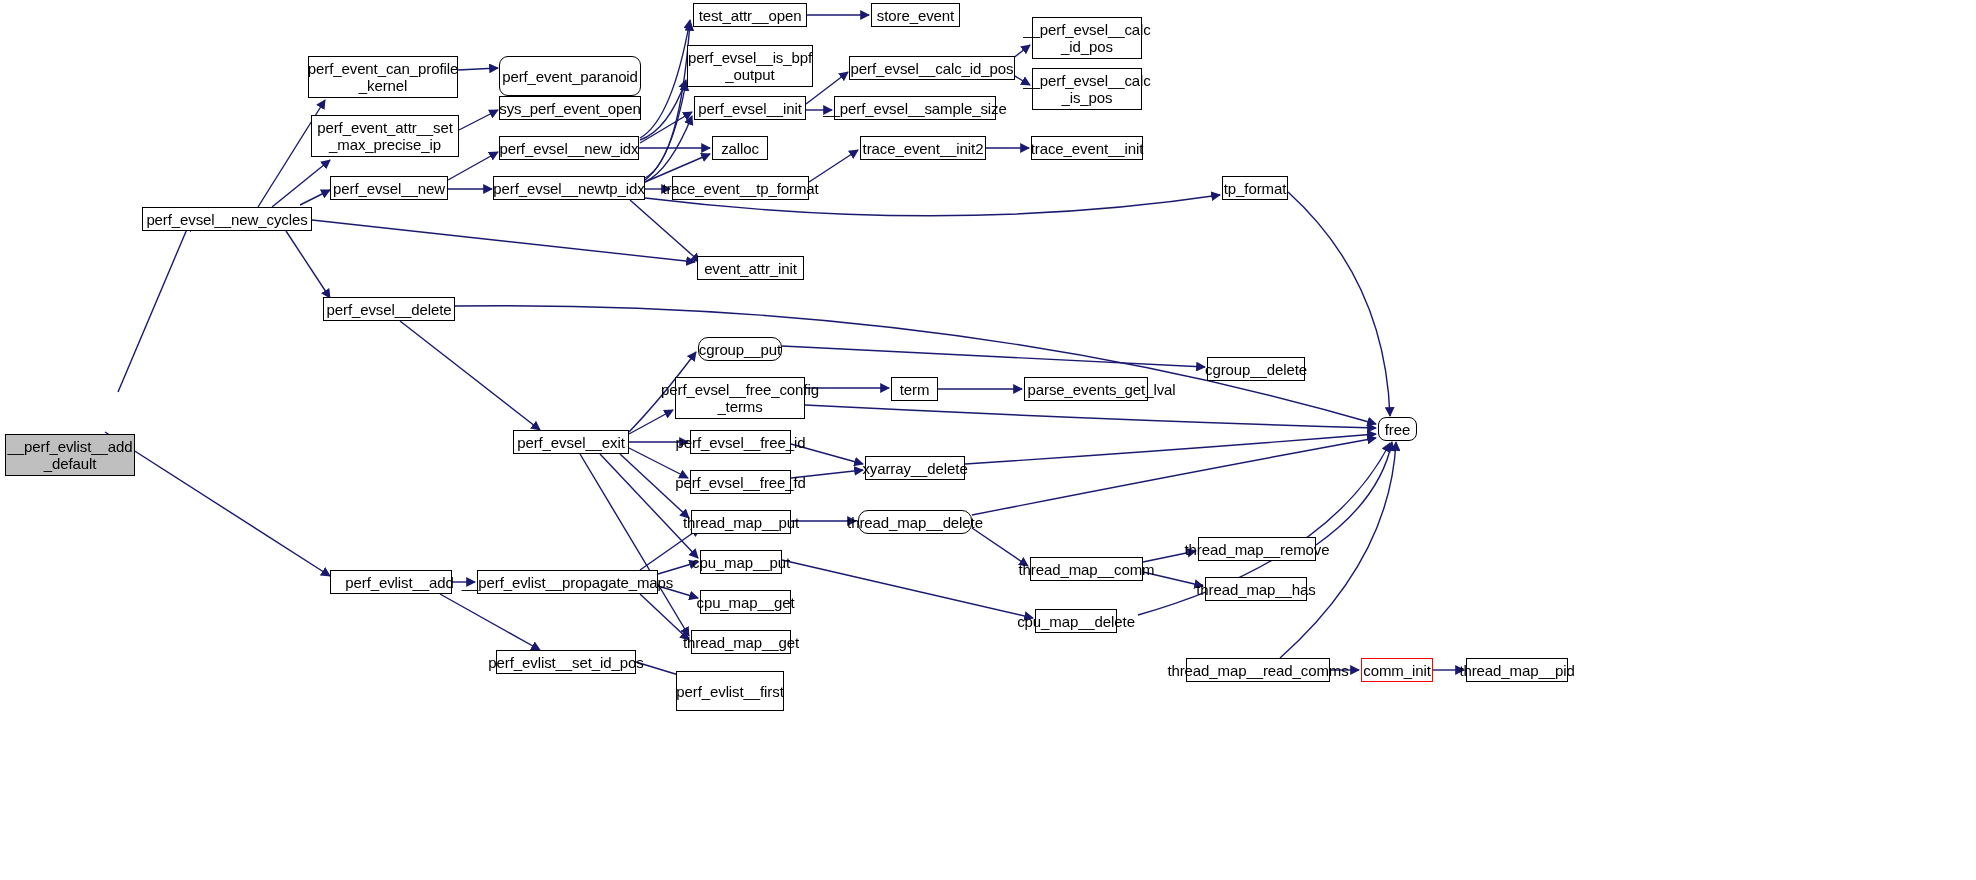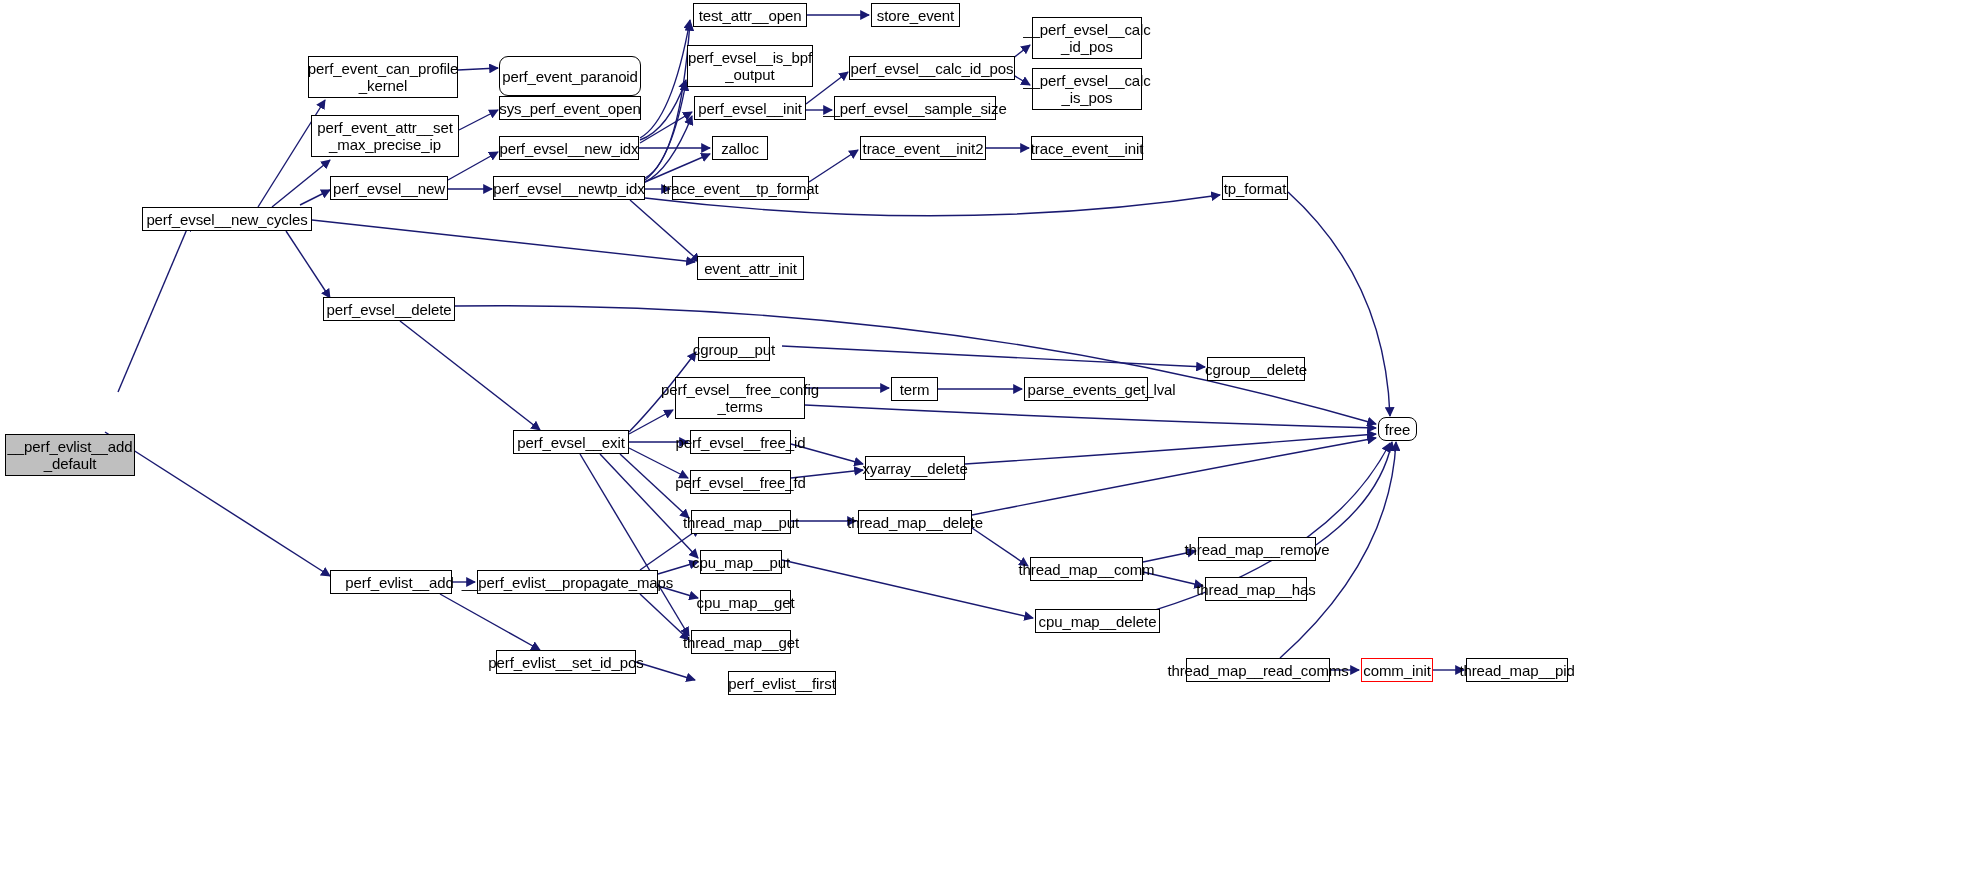--- a/index.html
+++ b/index.html
@@ -151,39 +151,39 @@
       <div class="node" style="left: 849px; top: 56px; width: 166px; height: 24px;">perf_evsel__calc_id_pos</div>
       <div class="node" style="left: 834px; top: 96px; width: 162px; height: 24px;">__perf_evsel__sample_size</div>
       <div class="node" style="left: 860px; top: 136px; width: 126px; height: 24px;">trace_event__init2</div>
       <div class="node" style="left: 1032px; top: 17px; width: 110px; height: 42px;">__perf_evsel__calc
 _id_pos</div>
       <div class="node" style="left: 1032px; top: 68px; width: 110px; height: 42px;">__perf_evsel__calc
 _is_pos</div>
       <div class="node" style="left: 1031px; top: 136px; width: 112px; height: 24px;">trace_event__init</div>
       <div class="node" style="left: 1222px; top: 176px; width: 66px; height: 24px;">tp_format</div>
       <div class="node" style="left: 513px; top: 430px; width: 116px; height: 24px;">perf_evsel__exit</div>
-      <div class="node" style="left: 698px; top: 337px; width: 72px; height: 24px;">cgroup__put</div>
+      <div class="node" style="left: 698px; top: 337px; width: 84px; height: 24px; border-radius: 10px;">cgroup__put</div>
       <div class="node" style="left: 675px; top: 377px; width: 130px; height: 42px;">perf_evsel__free_config
 _terms</div>
       <div class="node" style="left: 690px; top: 430px; width: 101px; height: 24px;">perf_evsel__free_id</div>
       <div class="node" style="left: 690px; top: 470px; width: 101px; height: 24px;">perf_evsel__free_fd</div>
       <div class="node" style="left: 691px; top: 510px; width: 100px; height: 24px;">thread_map__put</div>
       <div class="node" style="left: 700px; top: 550px; width: 82px; height: 24px;">cpu_map__put</div>
       <div class="node" style="left: 700px; top: 590px; width: 91px; height: 24px;">cpu_map__get</div>
       <div class="node" style="left: 691px; top: 630px; width: 100px; height: 24px;">thread_map__get</div>
       <div class="node" style="left: 891px; top: 377px; width: 47px; height: 24px;">term</div>
       <div class="node" style="left: 1024px; top: 377px; width: 124px; height: 24px; padding-left: 31px;">parse_events_get_lval</div>
       <div class="node" style="left: 865px; top: 456px; width: 100px; height: 24px;">xyarray__delete</div>
-      <div class="node" style="left: 858px; top: 510px; width: 114px; height: 24px;">thread_map__delete</div>
+      <div class="node" style="left: 858px; top: 510px; width: 114px; height: 24px; border-radius: 10px;">thread_map__delete</div>
       <div class="node" style="left: 1030px; top: 557px; width: 113px; height: 24px;">thread_map__comm</div>
-      <div class="node" style="left: 1035px; top: 609px; width: 125px; height: 24px;">cpu_map__delete</div>
+      <div class="node" style="left: 1035px; top: 609px; width: 82px; height: 24px;">cpu_map__delete</div>
       <div class="node" style="left: 1198px; top: 537px; width: 118px; height: 24px;">thread_map__remove</div>
       <div class="node" style="left: 1205px; top: 577px; width: 102px; height: 24px;">thread_map__has</div>
       <div class="node" style="left: 1207px; top: 357px; width: 98px; height: 24px;">cgroup__delete</div>
       <div class="node" style="left: 1378px; top: 417px; width: 39px; height: 24px; border-radius: 8px;">free</div>
       <div class="node" style="left: 1186px; top: 658px; width: 144px; height: 24px;">thread_map__read_comms</div>
       <div class="node highlight" style="left: 1361px; top: 658px; width: 72px; height: 24px;">comm_init</div>
       <div class="node" style="left: 1466px; top: 658px; width: 102px; height: 24px;">thread_map__pid</div>
       <div class="node" style="left: 477px; top: 570px; width: 181px; height: 24px;">__perf_evlist__propagate_maps</div>
       <div class="node" style="left: 496px; top: 650px; width: 140px; height: 24px;">perf_evlist__set_id_pos</div>
-      <div class="node" style="left: 728px; top: 671px; width: 108px; height: 24px;">perf_evlist__first</div>
+      <div class="node" style="left: 676px; top: 671px; width: 108px; height: 40px;">perf_evlist__first</div>
     </div>
 </div>
 
 </body></html>

